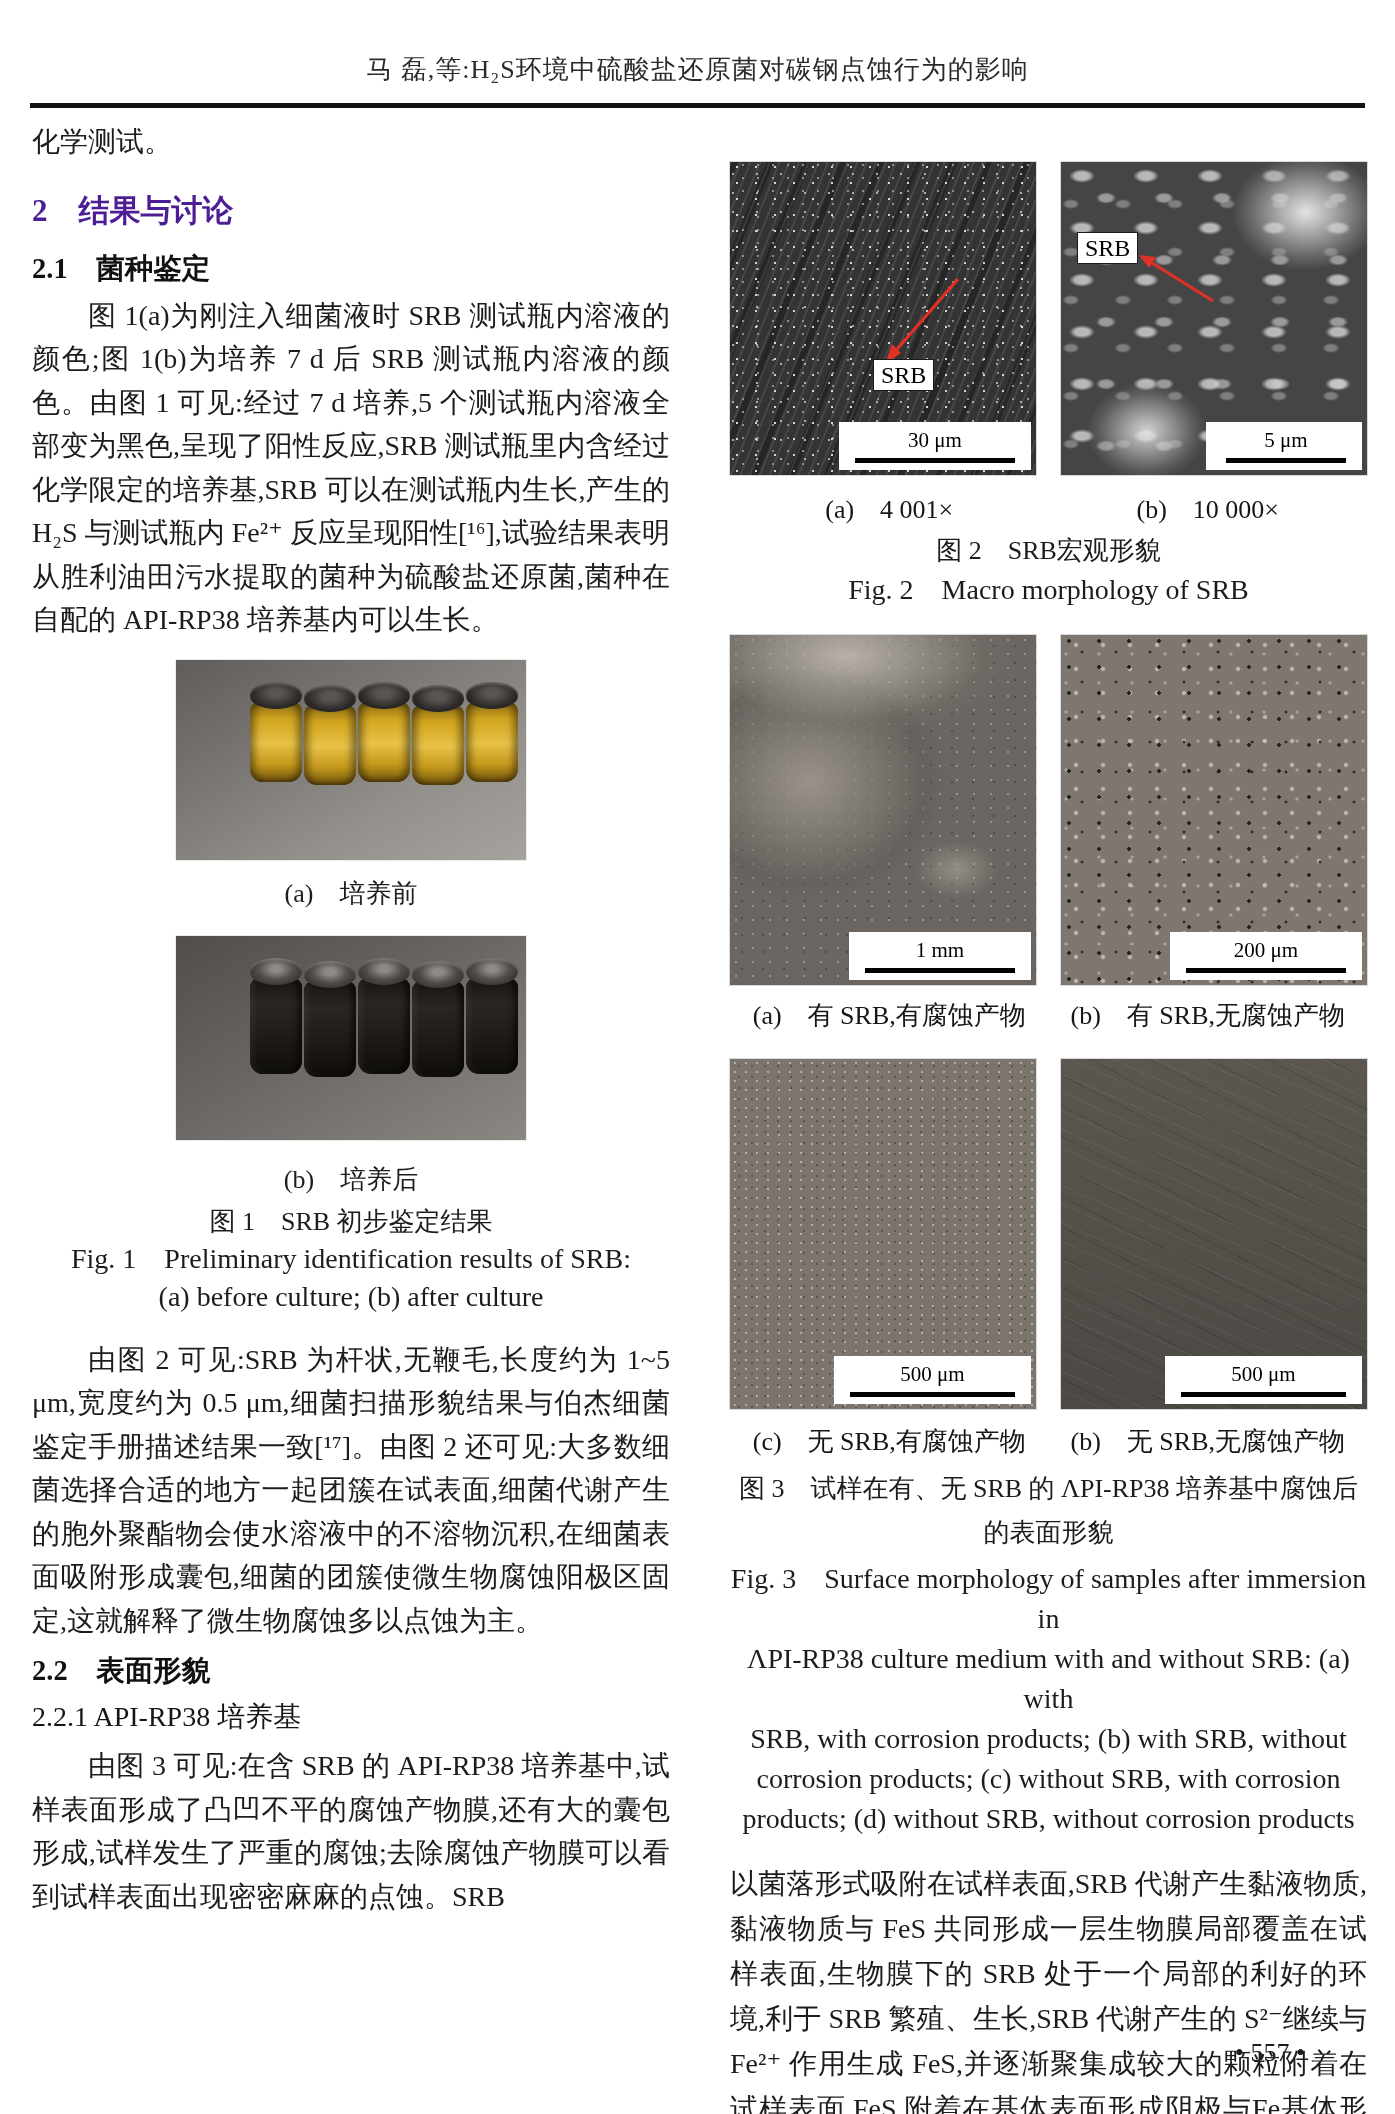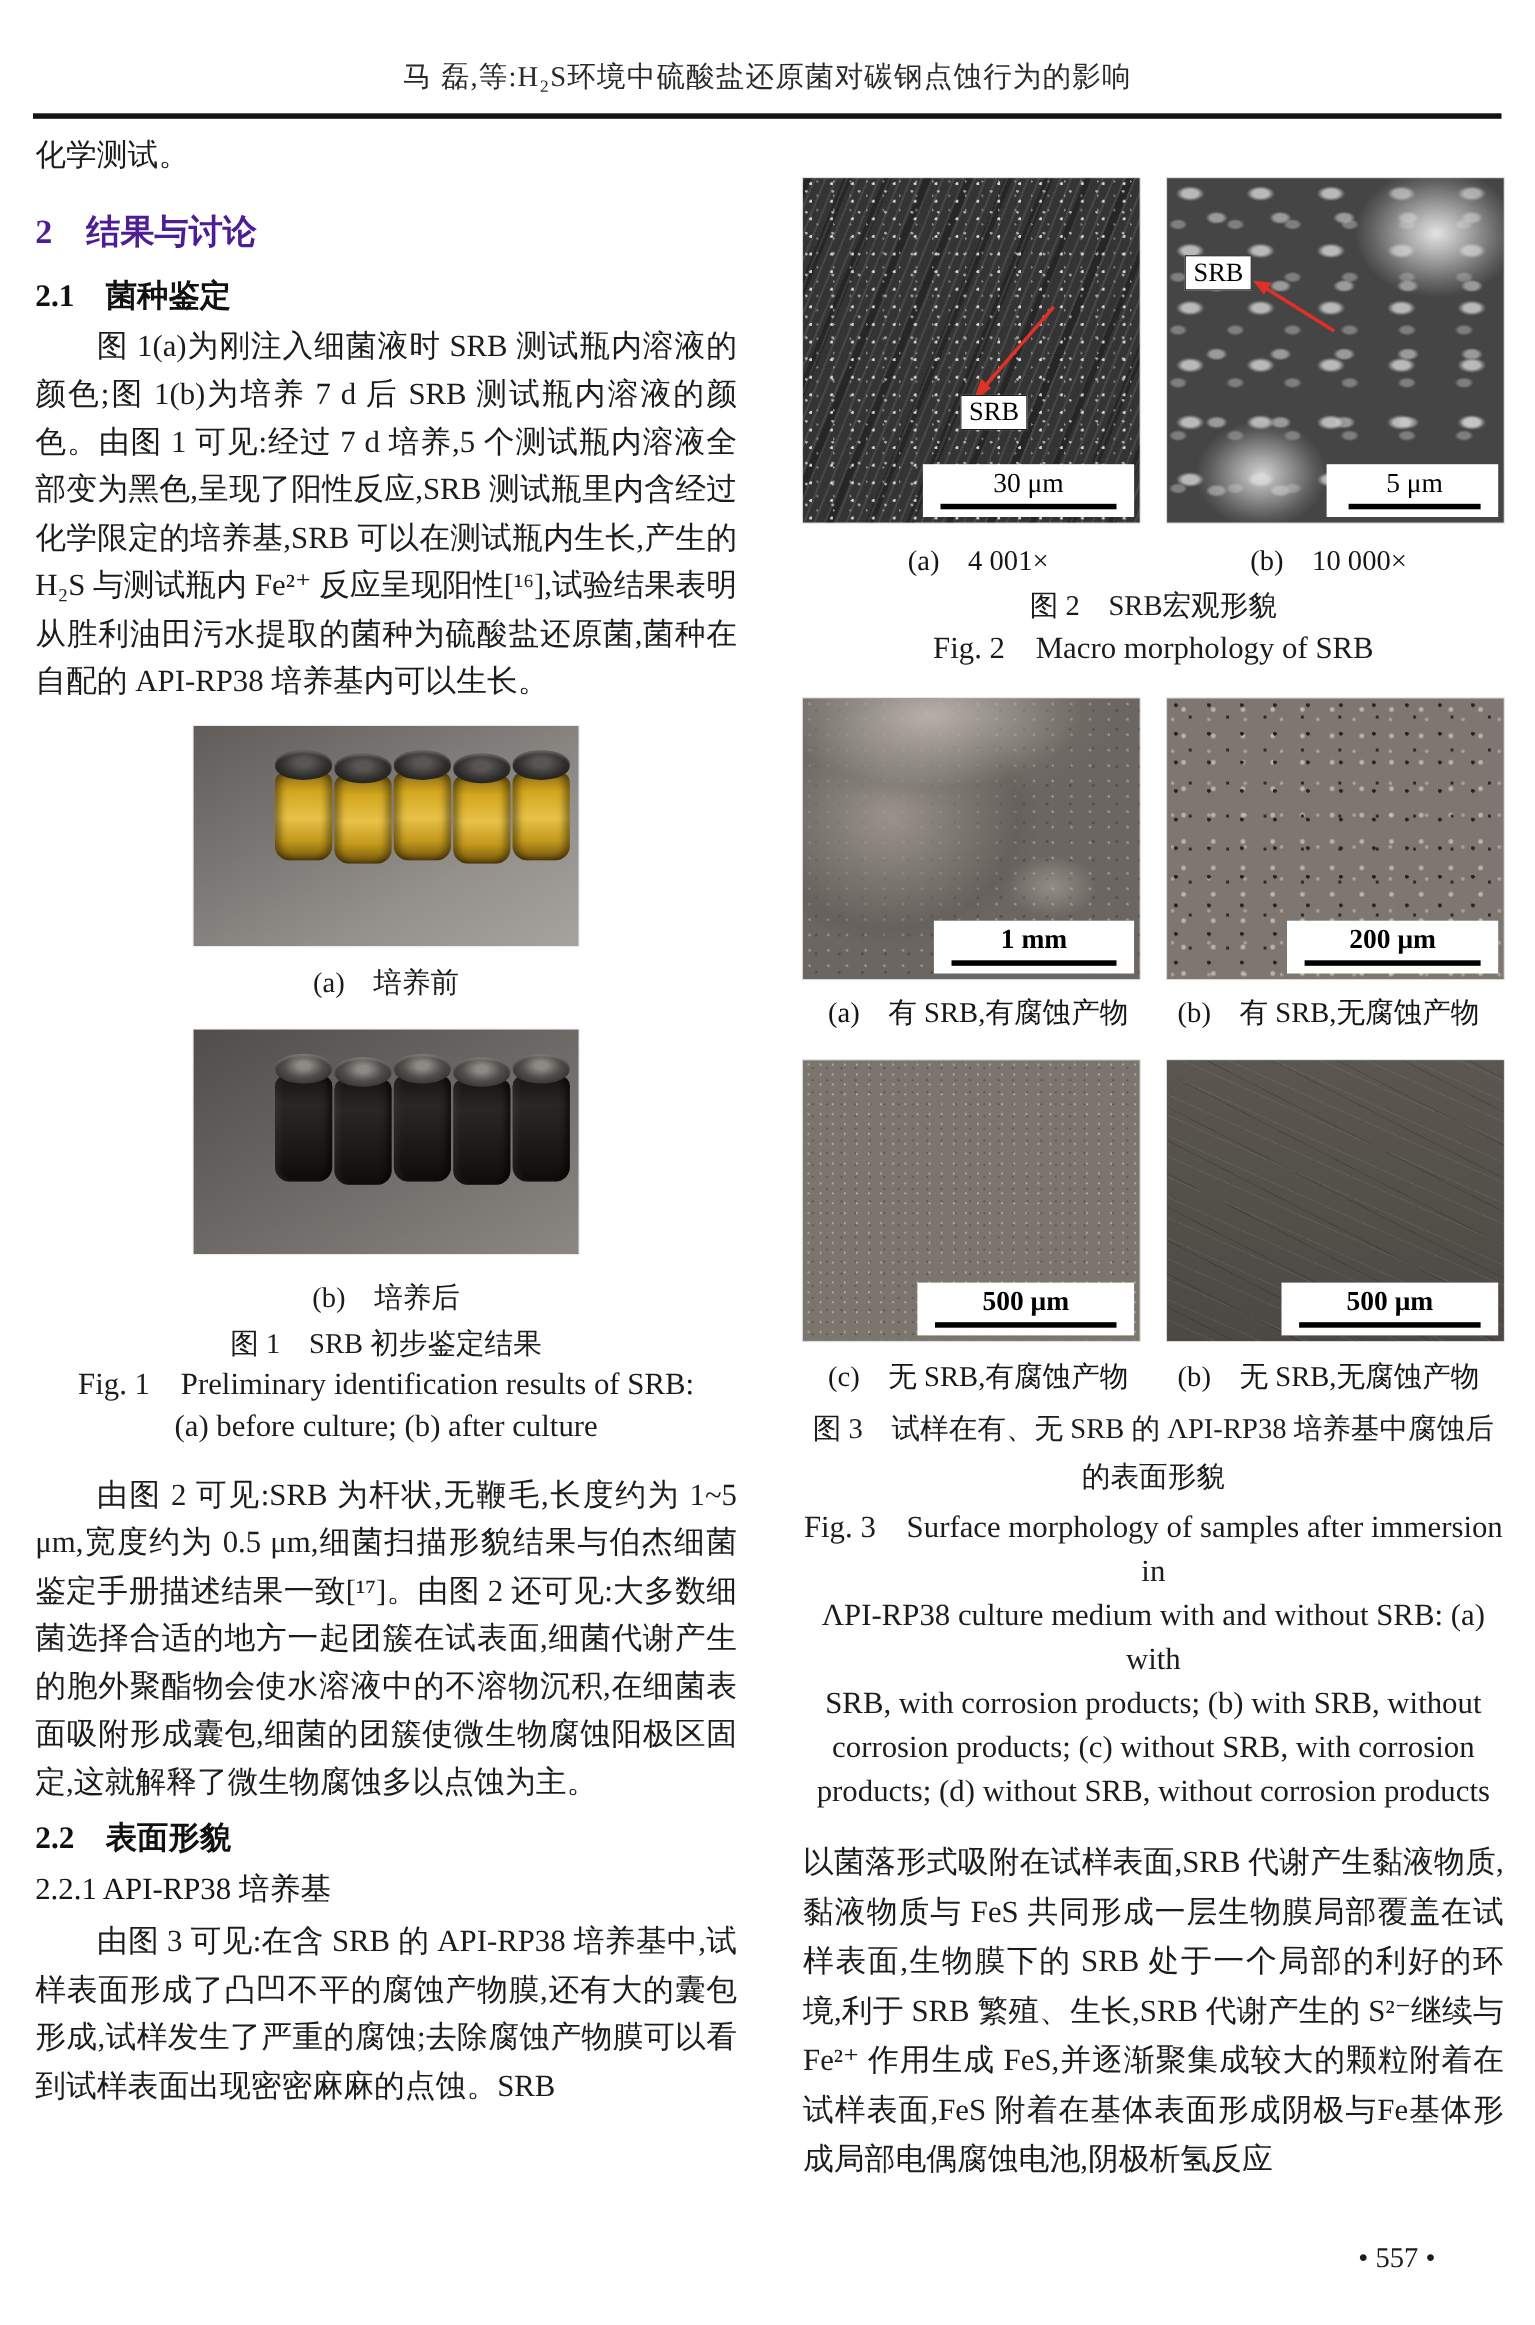--- a/index.html
+++ b/index.html
@@ -69,21 +69,21 @@
   }
   .photo-b .vial-cap{
     background:radial-gradient(ellipse at 50% 40%,#8d8a86 14%,#504d4a 48%,#232220 100%);
   }
 
   
   .fig-row{ display:flex; justify-content:space-between; }
   .sem{ position:relative; width:306px; overflow:hidden;
         box-shadow:0 0 0 1px rgba(0,0,0,0.15); }
   .sem-fig2{ height:313px; }
-  .sem-fig3{ height:255px;font-weight:bold; }
+  .sem-fig3{ height:350px; }
   .fig2-row{ margin-top:42px; }
 
   .tex-fig2a{
     background-color:#343434;
     background-image:
       radial-gradient(circle 2.2px at 7px 5px, #d6d6d6 58%, transparent 68%),
       radial-gradient(circle 2px at 3px 12px, #aeaeae 55%, transparent 66%),
       radial-gradient(circle 1.6px at 13px 3px, #8f8f8f 55%, transparent 66%),
       repeating-linear-gradient(112deg, rgba(255,255,255,0.09) 0 2px, transparent 2px 9px),
       repeating-linear-gradient(112deg, rgba(0,0,0,0.28) 0 7px, transparent 7px 34px);
@@ -133,21 +133,21 @@
     background-image:
       repeating-linear-gradient(24deg, rgba(255,255,255,0.06) 0 1px, transparent 1px 17px),
       repeating-linear-gradient(27deg, rgba(0,0,0,0.14) 0 1px, transparent 1px 27px),
       linear-gradient(180deg,#5b5750 0%, #4c4843 100%);
   }
 
   .scalebox{
     position:absolute; right:5px; bottom:5px; background:#ffffff;
     padding:3px 16px 7px 16px; text-align:center; min-width:118px;
   }
-  .scalebox .sb-label{ font-size:25px; line-height:30px; color:#000; display:block; }
+  .scalebox .sb-label{ font-size:21px; line-height:30px; color:#000; display:block; }
   .scalebox .sb-bar{ height:5px; background:#000; margin-top:3px; }
 
   .srb-label{
     position:absolute; background:#ffffff; border:1.5px solid #1a1a1a;
     font-size:24px; line-height:30px; padding:0 7px; color:#000; z-index:3;
   }
   .arrow-svg{ position:absolute; left:0; top:0; width:100%; height:100%; z-index:2; }
 
   
   .page-number{

